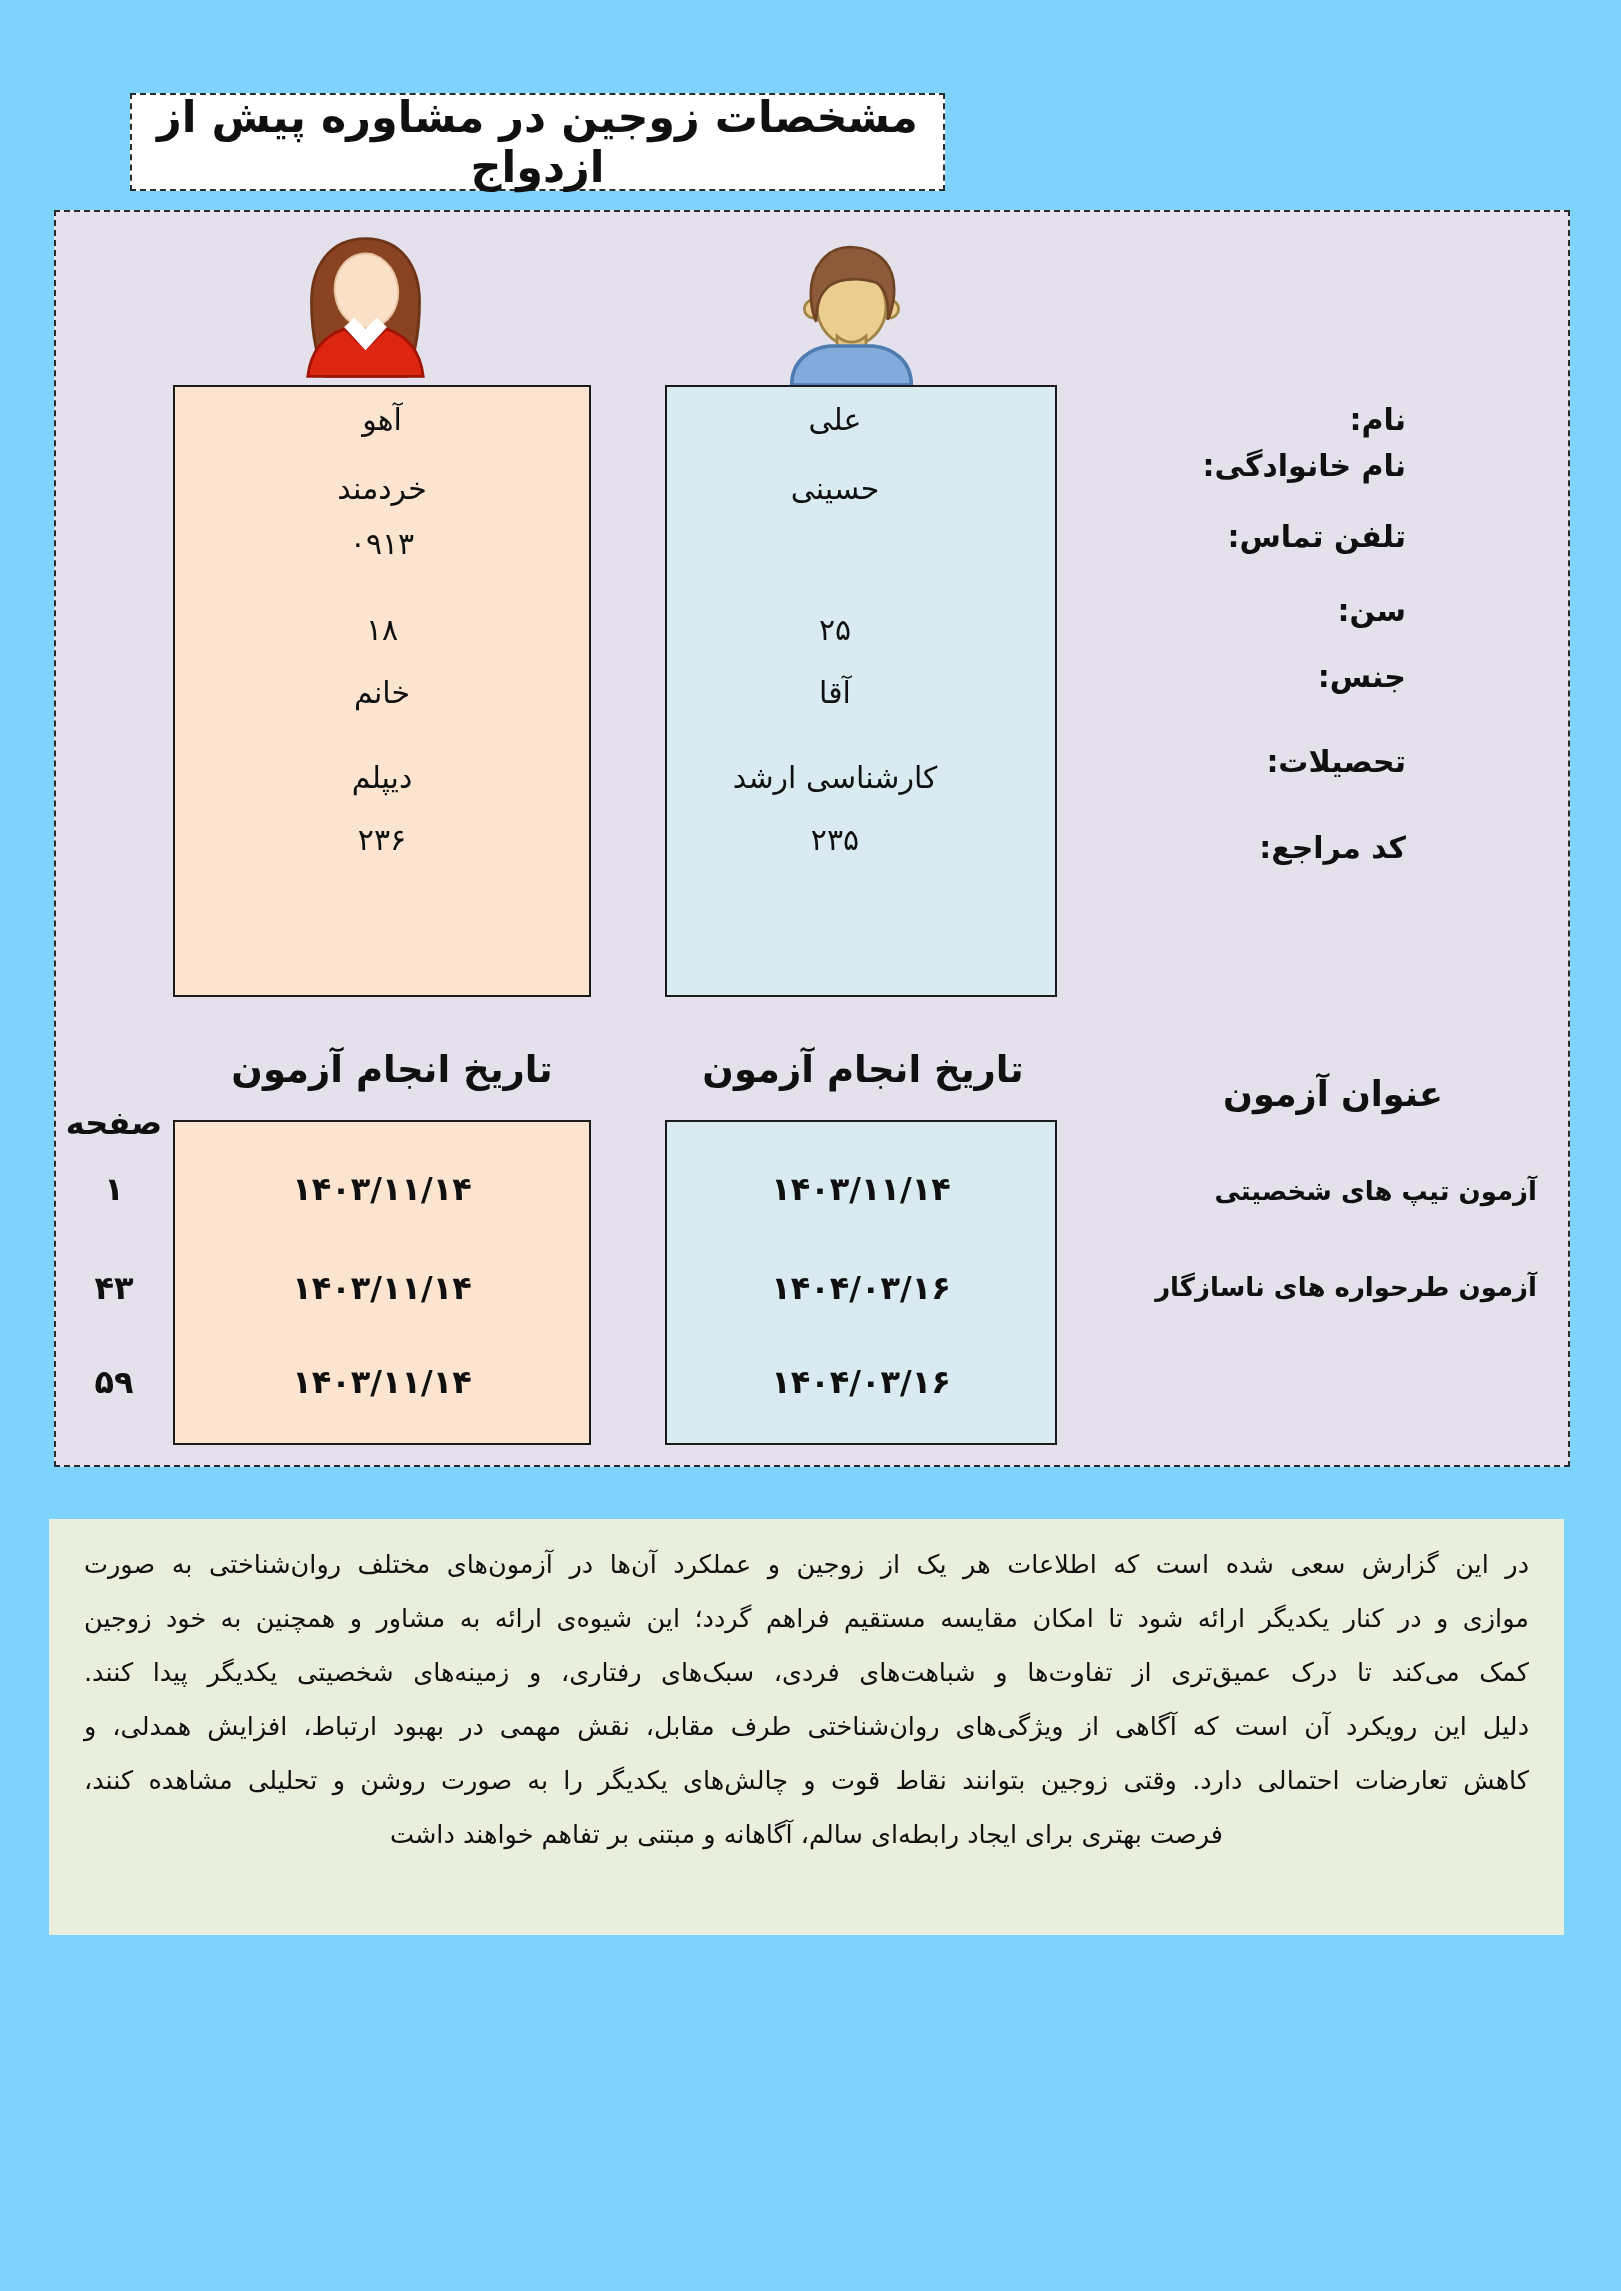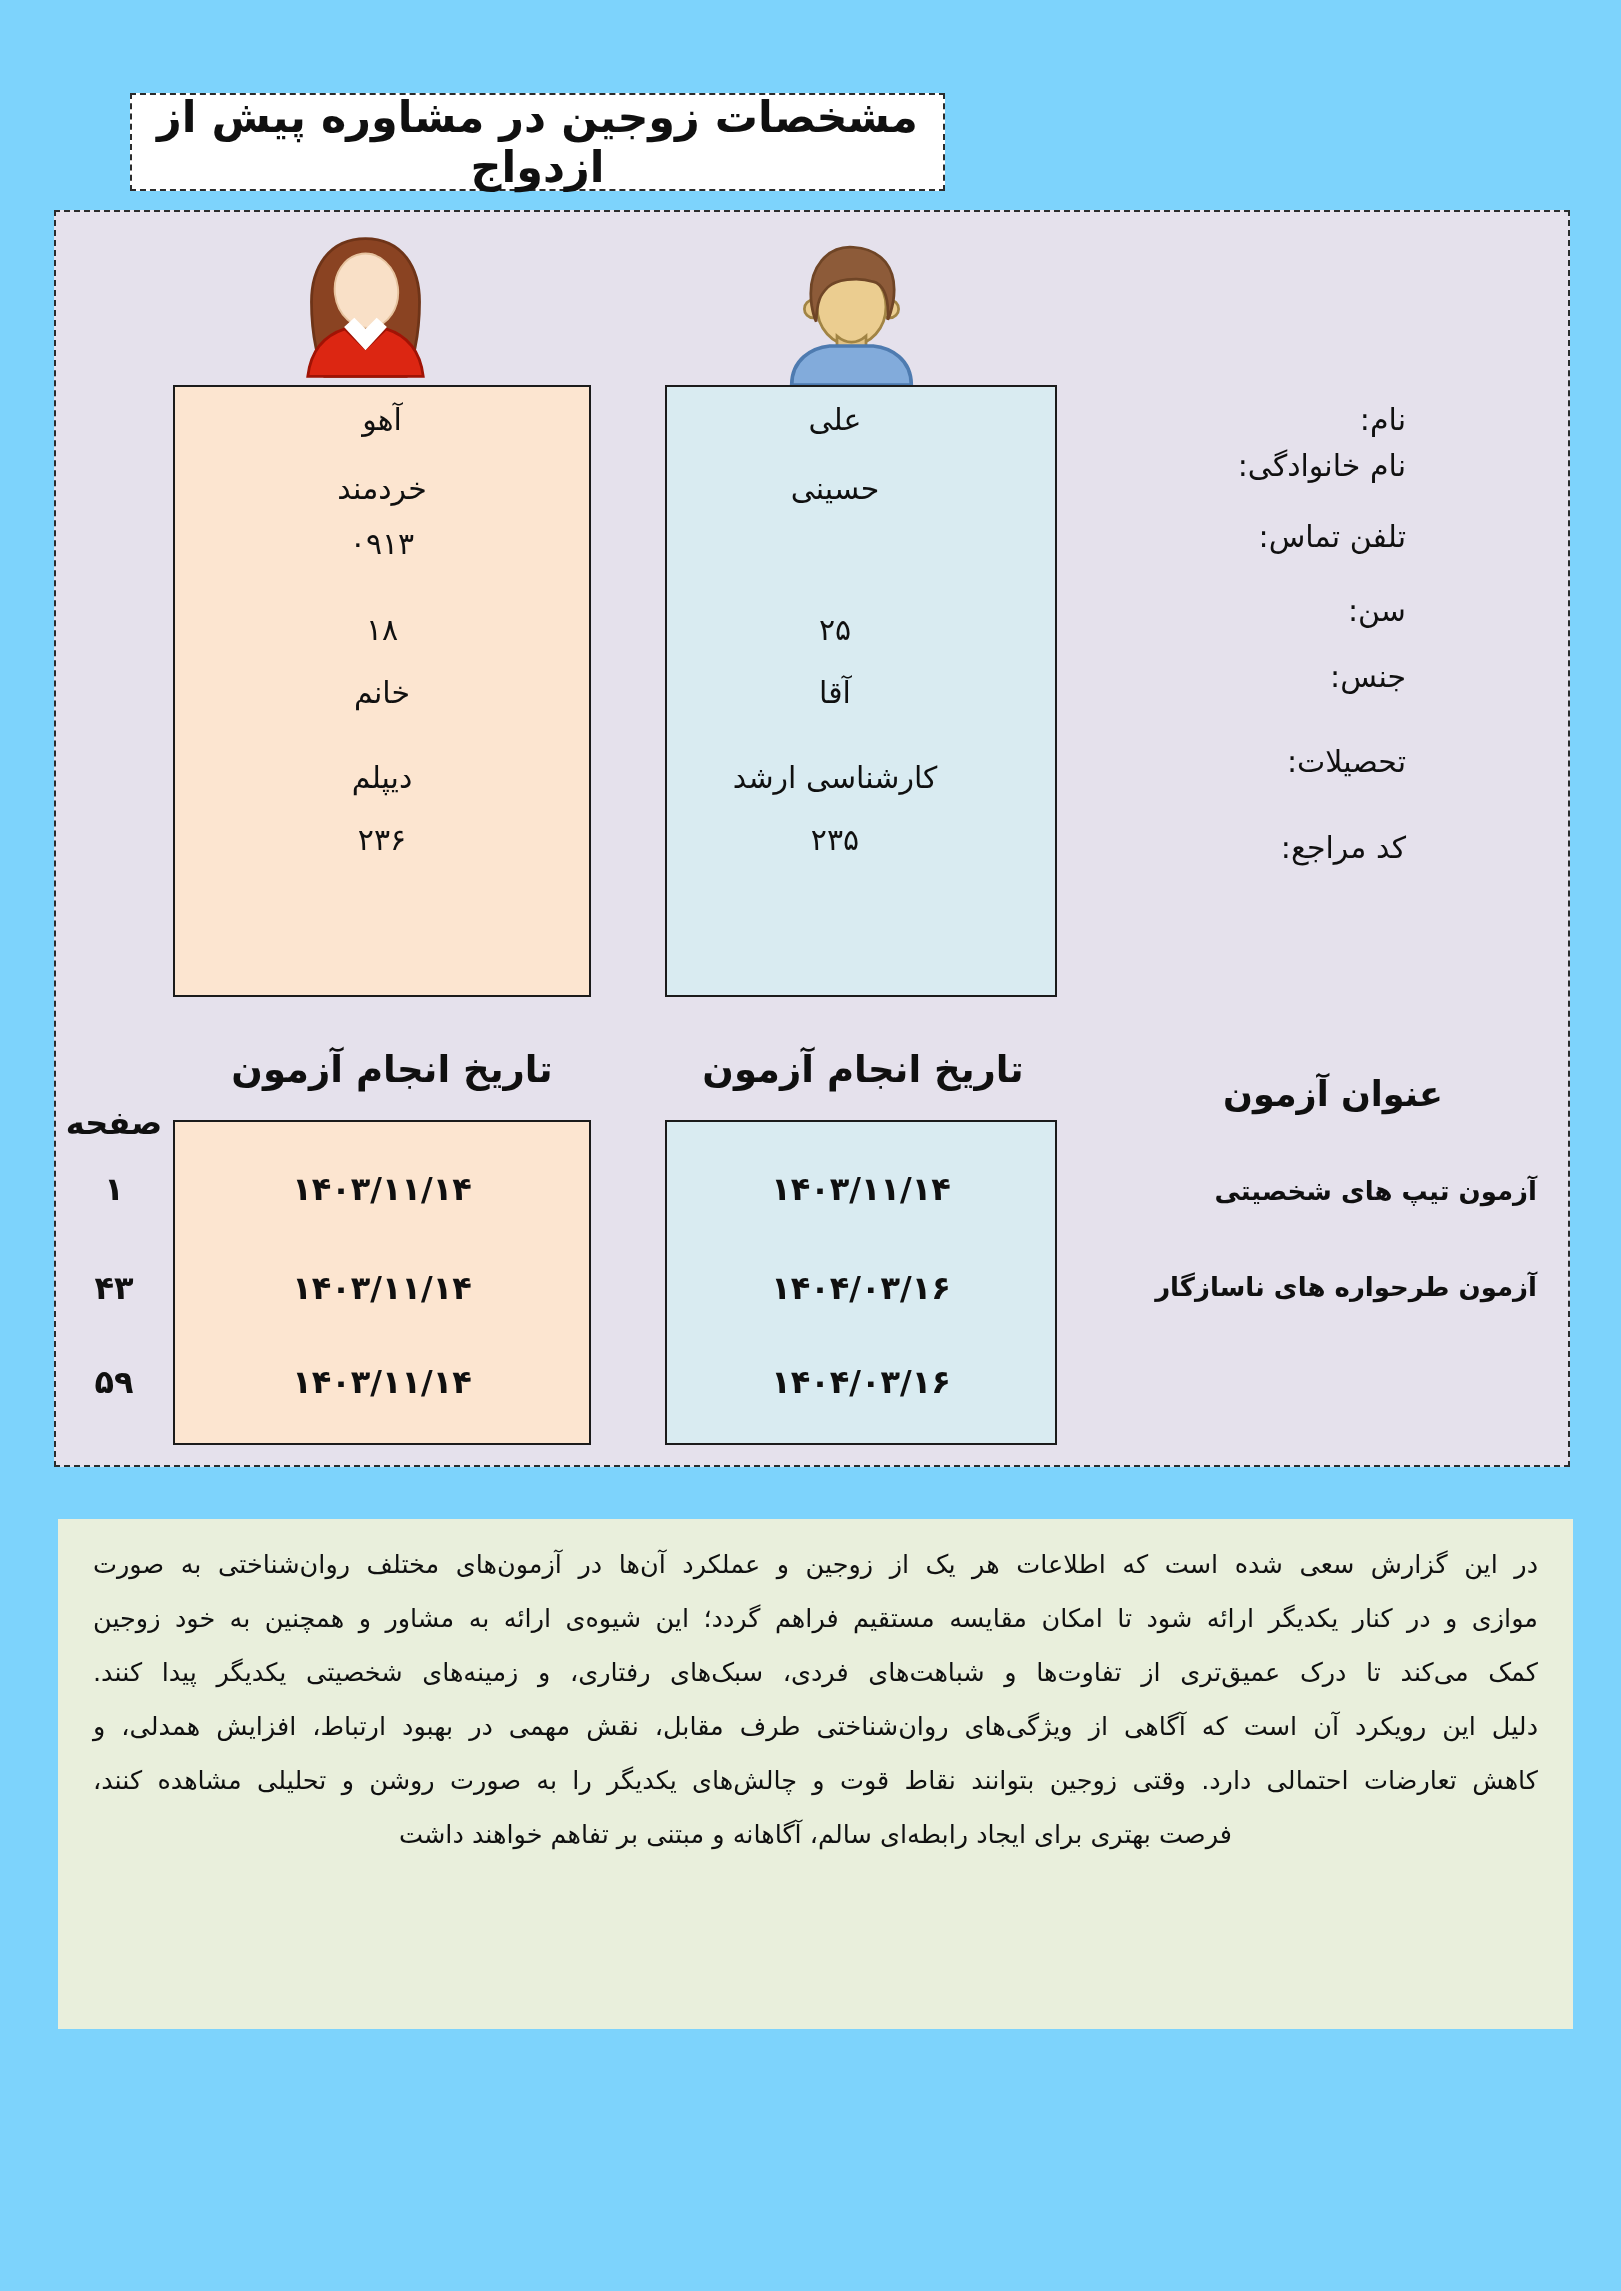--- a/index.html
+++ b/index.html
@@ -11,35 +11,35 @@
   .cc{display:flex;align-items:center;justify-content:center;text-align:center;}
   .title-box{
     left:130px;top:93px;width:815px;height:98px;background:#ffffff;
     border:2.9px dashed #2b2b2b;font-size:43px;font-weight:bold;
   }
   .main-box{
     left:54px;top:210px;width:1516px;height:1257px;
     background:#e5e1ec;border:2px dashed #2b2b2b;
   }
   .note-box{
-    left:58px;top:1519px;width:1515px;height:510px;background:#e9efdc;
+    left:49px;top:1519px;width:1515px;height:416px;background:#e9efdc;
     padding:17.6px 35px;
   }
   .card{border:2px solid #1b1b1b;}
   .woman-card{background:#fce5d0;}
   .man-card{background:#d9ebf1;}
   .woman-info{left:173px;top:385px;width:418px;height:612px;}
   .man-info{left:665px;top:385px;width:392px;height:612px;}
   .woman-dates{left:173px;top:1120px;width:418px;height:325px;}
   .man-dates{left:665px;top:1120px;width:392px;height:325px;}
   .val{height:39px;font-size:30px;font-weight:normal;}
   .w-val{left:173px;width:418px;}
   .m-val{left:665px;width:340px;text-align:center;}
   .label{
-    left:1083px;width:323px;height:39px;font-size:30px;font-weight:normal;
+    left:1083px;width:323px;height:39px;font-size:30px;font-weight:bold;
     line-height:39px;
   }
   .hdr{font-weight:bold;}
   .hdr-page{left:57px;top:1054px;width:114px;height:43px;font-size:32px;margin-top:47px;}
   .hdr-date-w{left:186px;top:1045px;width:412px;height:49px;font-size:37px;}
   .hdr-date-m{left:657px;top:1045px;width:412px;height:49px;font-size:37px;}
   .hdr-title{left:1137px;top:1070px;width:392px;height:47px;font-size:35px;}
   .daterow{height:43px;font-size:32px;font-weight:bold;}
   .d-w{left:173px;width:418px;}
   .d-m{left:665px;width:392px;}

